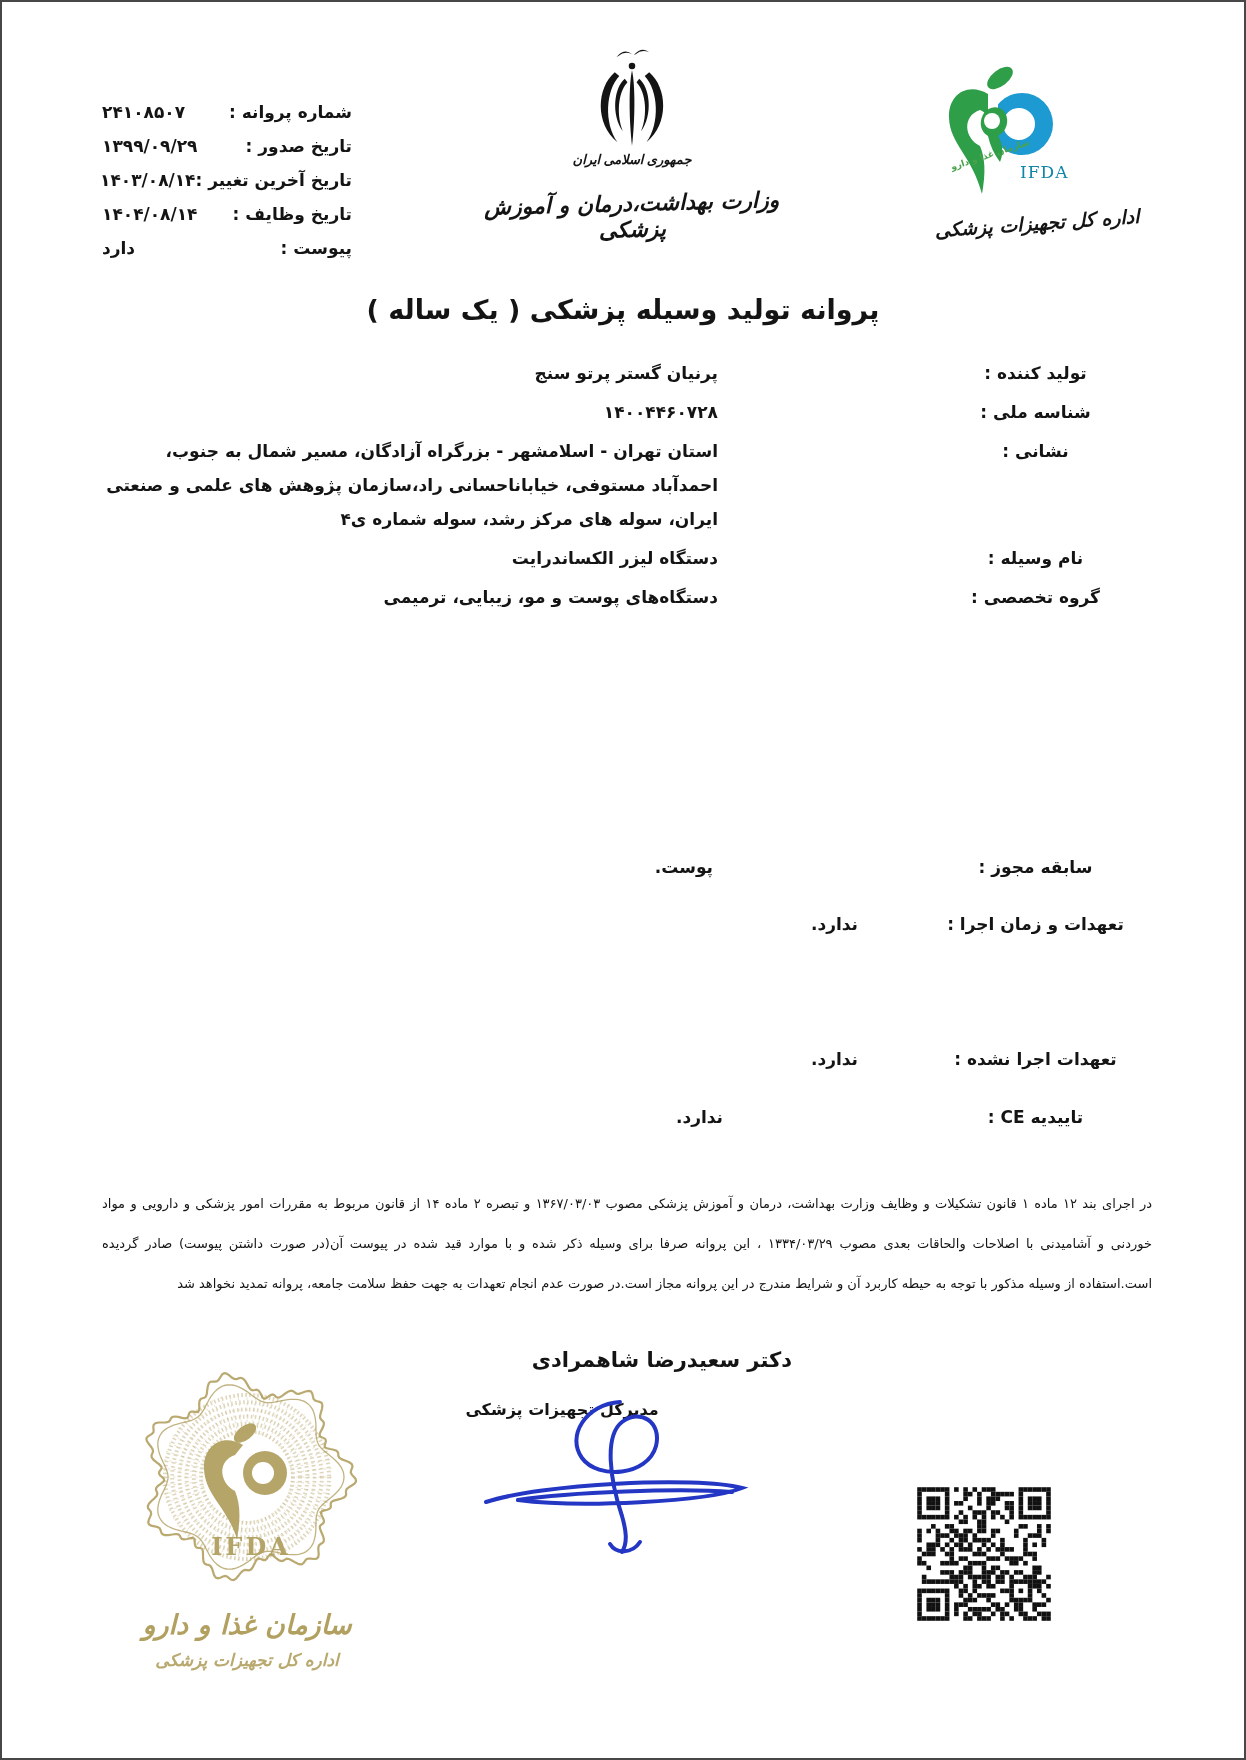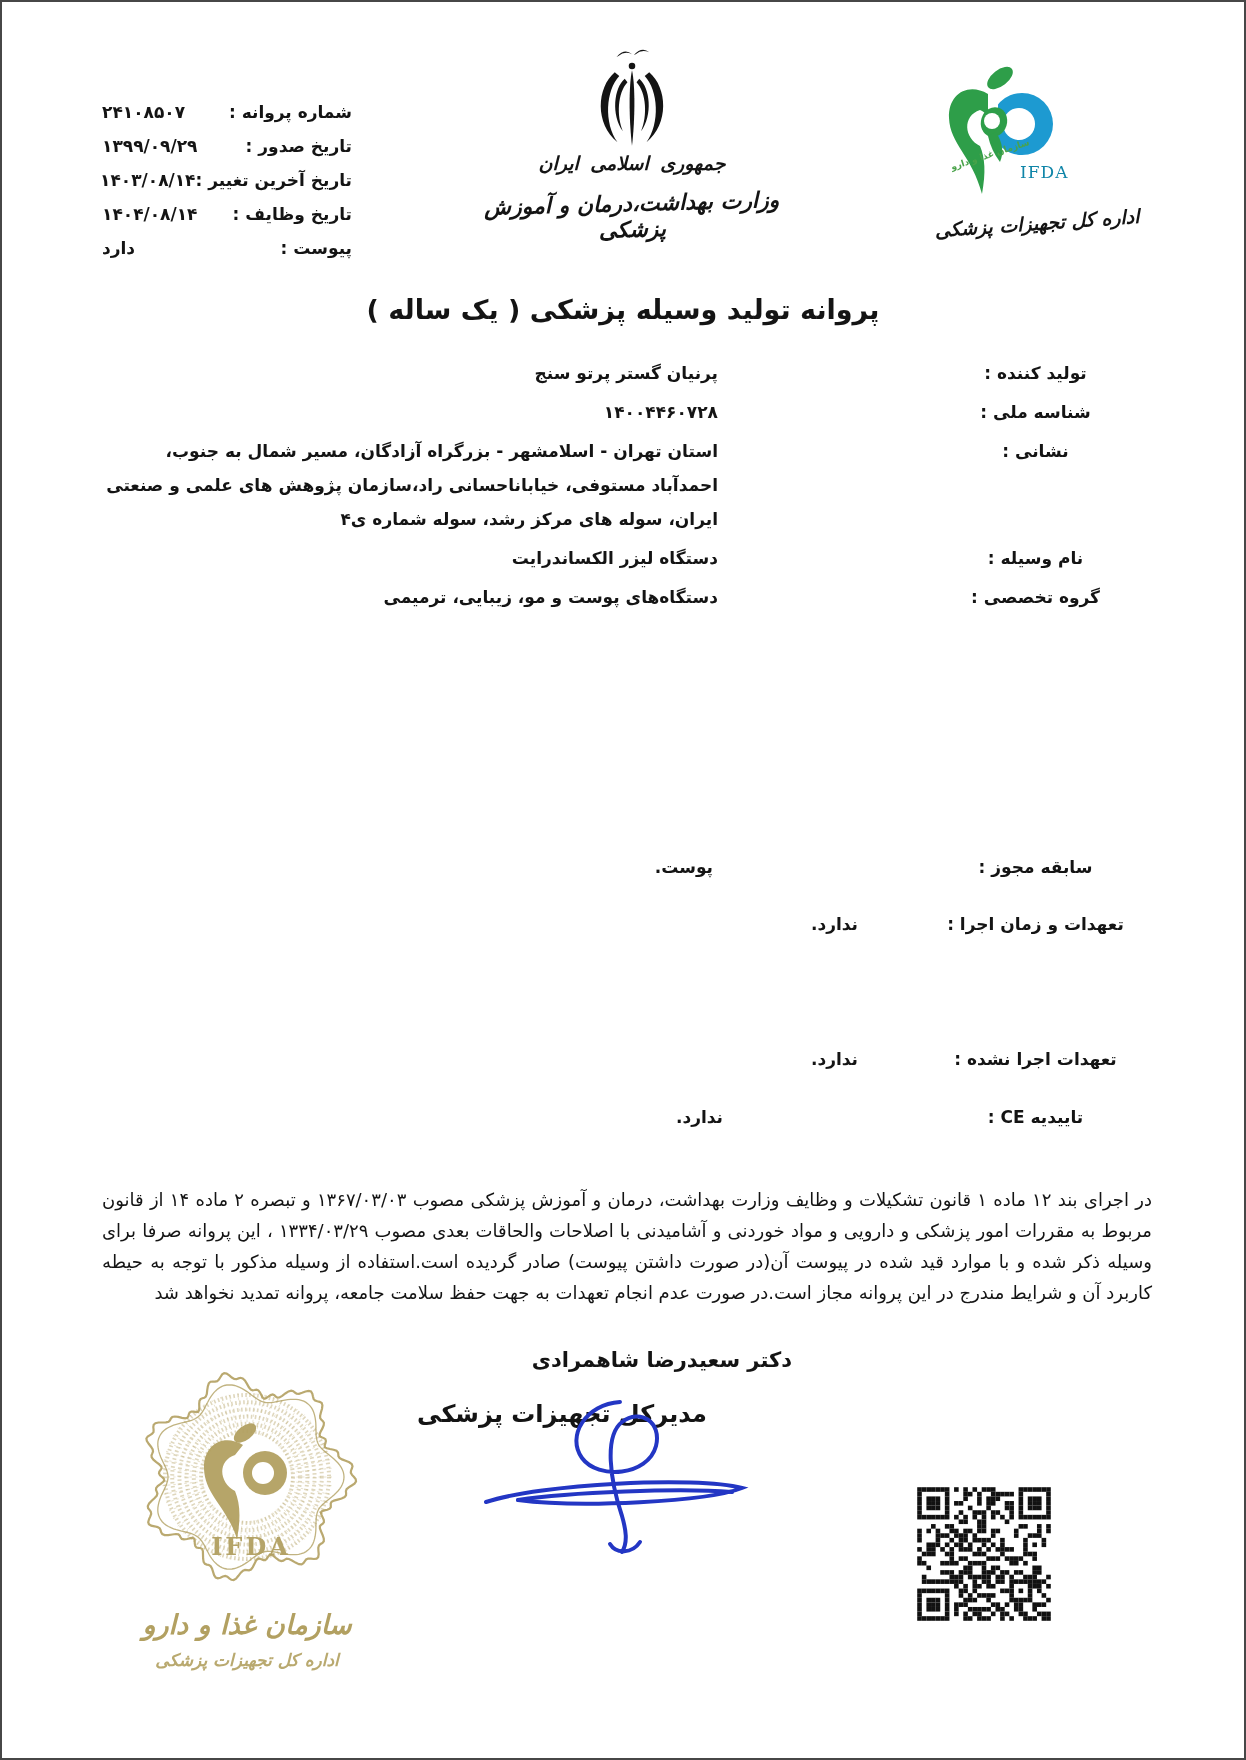--- a/index.html
+++ b/index.html
@@ -14,21 +14,21 @@
     color:#141414;
   }
   
   .meta{position:absolute;left:100px;top:100px;width:250px;display:flex;flex-direction:column;gap:14px;}
   .meta-row{display:flex;direction:rtl;justify-content:space-between;align-items:baseline;font-weight:bold;font-size:17px;}
   .meta-row .m-label{white-space:nowrap;}
   .meta-row .m-value{white-space:nowrap;text-align:center;}
   
   .emblem{position:absolute;left:577px;top:44px;width:106px;height:118px;}
   .gov-line1{position:absolute;left:500px;top:150px;width:260px;text-align:center;
-    font-family:Liberation Mono, monospace;font-style:italic;font-weight:bold;font-size:19px;}
+    font-family:Liberation Serif, serif;font-style:italic;font-weight:bold;font-size:13px;}
   .gov-line2{position:absolute;left:450px;top:188px;width:360px;text-align:center;
     font-family:"DejaVu Serif", serif;font-style:italic;font-weight:bold;font-size:22px;transform:rotate(-1.5deg);}
   
   .ifda-logo{position:absolute;left:920px;top:64px;width:160px;height:148px;}
   .ifda-dept{position:absolute;left:895px;top:210px;width:280px;text-align:center;
     font-family:"DejaVu Serif", serif;font-style:italic;font-weight:bold;font-size:19px;transform:rotate(-4deg);}
   
   .doc-title{position:absolute;left:0;top:292px;width:100%;text-align:center;direction:rtl;
     font-size:27px;font-weight:bold;}
   
@@ -36,26 +36,26 @@
   .frow{display:flex;direction:rtl;font-weight:bold;font-size:17px;line-height:34px;}
   .frow .f-label{flex:0 0 235px;text-align:center;}
   .frow .f-value{flex:1;text-align:right;padding-left:4px;}
   .pad200{padding-right:200px;}
   .pad60{padding-right:60px;}
   .pad195{padding-right:195px;}
   .pad205{padding-right:205px;}
   .status-row{position:absolute;left:95px;width:1056px;}
   
   .legal{position:absolute;left:100px;top:1182px;width:1050px;direction:rtl;
-    text-align:justify;font-size:18px;line-height:31px;font-weight:normal;}
+    text-align:justify;font-size:13px;line-height:40px;font-weight:normal;}
   
   .sig-name{position:absolute;left:390px;top:1346px;width:400px;direction:rtl;
     font-size:21px;font-weight:bold;}
   .sig-title{position:absolute;left:360px;top:1398px;width:400px;text-align:center;direction:rtl;
-    font-size:24px;font-weight:bold;}
+    font-size:16px;font-weight:bold;}
   .sig-ink{position:absolute;left:468px;top:1382px;width:300px;height:175px;z-index:3;}
   
   .seal-wrap{position:absolute;left:100px;top:1360px;width:290px;text-align:center;}
   .seal-svg{width:290px;height:245px;display:block;}
   .seal-org{margin-top:2px;font-family:"DejaVu Serif", serif;font-style:italic;font-weight:bold;
     font-size:27px;color:#b2a061;direction:rtl;}
   .seal-dept{margin-top:10px;font-family:"DejaVu Serif", serif;font-style:italic;
     font-size:17px;font-weight:bold;color:#b9a96f;direction:rtl;}
   
   .qr{position:absolute;left:906px;top:1476px;width:152px;height:152px;}

